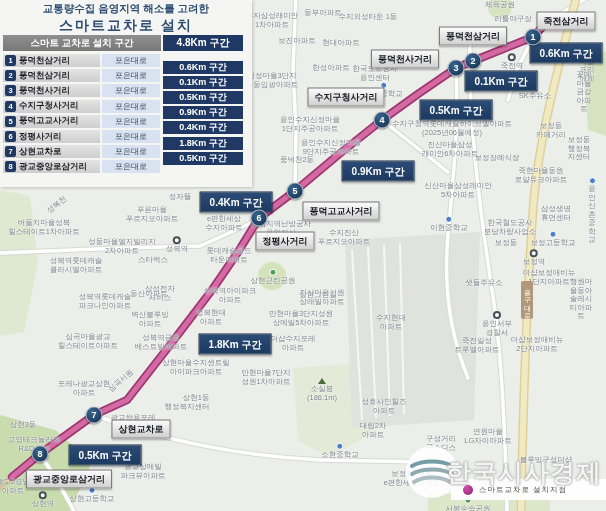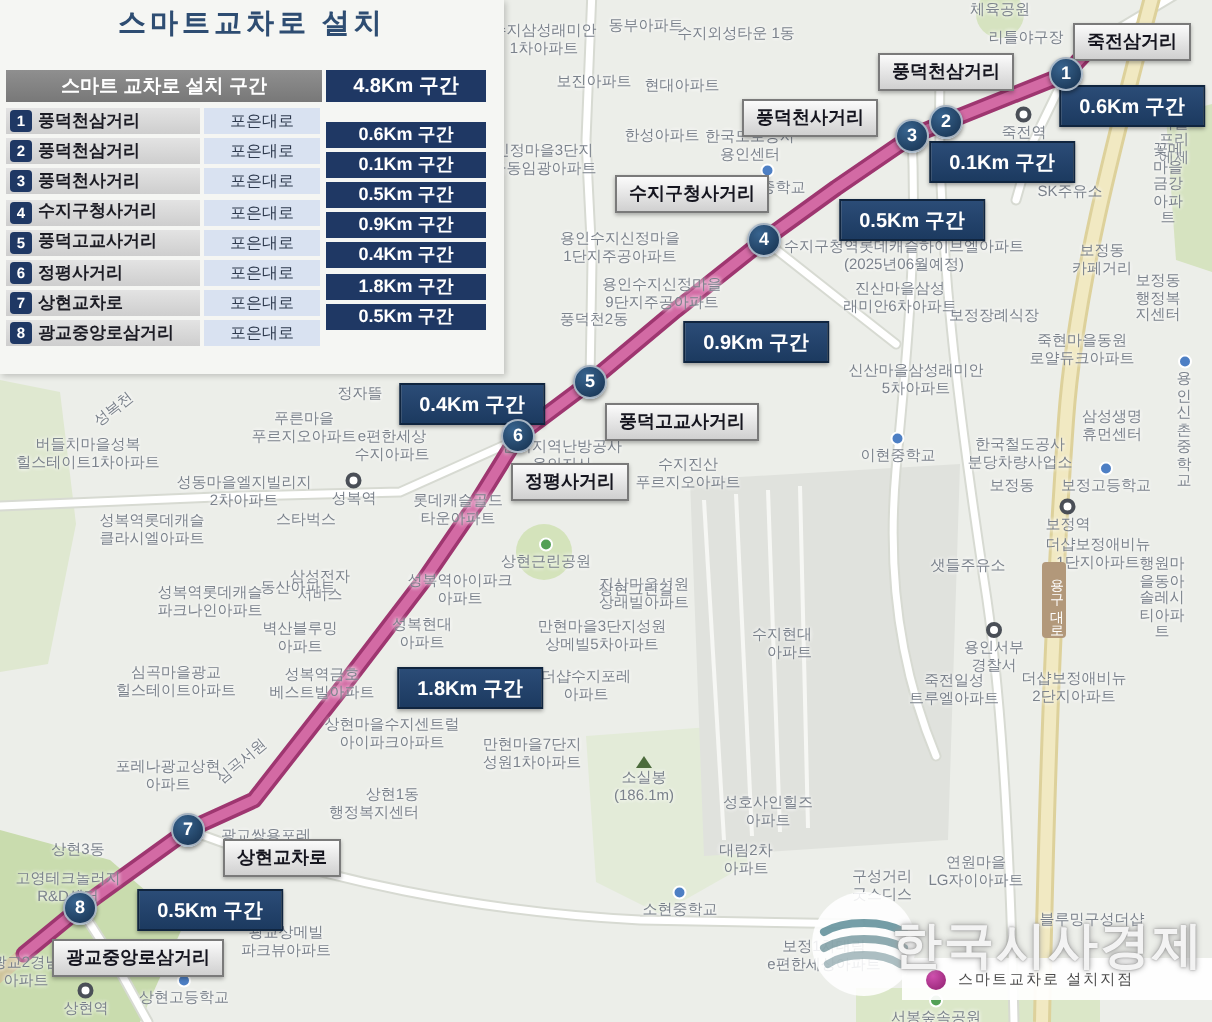--- a/index.html
+++ b/index.html
@@ -153,21 +153,21 @@
       <div class="bglabel" style="left: 331px; top: 147px;"><span>용인수지신정마을
 9단지주공아파트</span></div>
       <div class="bglabel" style="left: 297px; top: 160px; align-items: flex-end;"><span>풍덕천2동</span></div>
       <div class="bglabel" style="left: 541px; top: 175px;"><span>죽현마을동원
 로얄듀크아파트</span></div>
       <div class="bglabel" style="left: 458px; top: 190px;"><span>신산마을삼성래미안
 5차아파트</span></div>
       <div class="bglabel" style="left: 449px; top: 224px;"><span class="poi school"></span><span>이현중학교</span></div>
       <div class="bglabel" style="left: 344px; top: 237px;"><span>수지진산
 푸르지오아파트</span></div>
-      <div class="bglabel" style="left: 196px; top: 223px; align-items: flex-end;"><span>e편한세상
+      <div class="bglabel" style="left: 224px; top: 223px; align-items: flex-end;"><span>e편한세상
 수지아파트</span></div>
       <div class="bglabel" style="left: 281px; top: 228px;"><span>한국지역난방공사
 용인지사</span></div>
       <div class="bglabel" style="left: 556px; top: 213px;"><span>삼성생명
 휴먼센터</span></div>
       <div class="bglabel" style="left: 592px; top: 211px;"><span class="poi school"></span><span>용인신촌
 중학교</span></div>
       <div class="bglabel" style="left: 510px; top: 227px;"><span>한국철도공사
 분당차량사업소</span></div>
       <div class="bglabel" style="left: 506px; top: 243px;"><span>보정동</span></div>
@@ -177,21 +177,21 @@
 1단지아파트</span></div>
       <div class="bglabel" style="left: 581px; top: 299px;"><span>행원마을동아
 솔레시티아파트</span></div>
       <div class="bglabel" style="left: 484px; top: 283px;"><span>샛들주유소</span></div>
       <div class="bglabel" style="left: 497px; top: 324px;"><span class="poi station"></span><span>용인서부
 경찰서</span></div>
       <div class="bglabel" style="left: 477px; top: 345px;"><span>죽전일성
 트루엘아파트</span></div>
       <div class="bglabel" style="left: 537px; top: 344px;"><span>더샵보정애비뉴
 2단지아파트</span></div>
-      <div class="bglabel" style="left: 391px; top: 322px; text-align: right;"><span>수지현대
+      <div class="bglabel" style="left: 391px; top: 322px;"><span>수지현대
 아파트</span></div>
       <div class="bglabel" style="left: 180px; top: 197px;"><span>정자뜰</span></div>
       <div class="bglabel" style="left: 152px; top: 214px;"><span>푸른마을
 푸르지오아파트</span></div>
       <div class="bglabel" style="left: 44px; top: 227px;"><span>버들치마을성복
 힐스테이트1차아파트</span></div>
       <div class="bglabel" style="left: 122px; top: 246px;"><span>성동마을엘지빌리지
 2차아파트</span></div>
       <div class="bglabel" style="left: 177px; top: 245px;"><span class="poi station"></span><span>성복역</span></div>
       <div class="bglabel" style="left: 153px; top: 260px;"><span>스타벅스</span></div>
@@ -225,21 +225,21 @@
       <div class="bglabel" style="left: 196px; top: 367px;"><span>상현마을수지센트럴
 아이파크아파트</span></div>
       <div class="bglabel" style="left: 88px; top: 341px;"><span>심곡마을광교
 힐스테이트아파트</span></div>
       <div class="bglabel" style="left: 84px; top: 388px;"><span>포레나광교상현
 아파트</span></div>
       <div class="bglabel" style="left: 121px; top: 381px; transform: translate(-50%, -50%) rotate(-40deg);"><span>심곡서원</span></div>
       <div class="bglabel" style="left: 187px; top: 402px; text-align: right;"><span>상현1동
 행정복지센터</span></div>
       <div class="bglabel" style="left: 133px; top: 418px;"><span>광교쌍용포레</span></div>
-      <div class="bglabel" style="left: 39px; top: 425px;"><span>상현3동</span></div>
+      <div class="bglabel" style="left: 23px; top: 425px;"><span>상현3동</span></div>
       <div class="bglabel" style="left: 34px; top: 444px;"><span>고영테크놀러지
 R&amp;D센터</span></div>
       <div class="bglabel" style="left: 143px; top: 471px;"><span>광교상메빌
 파크뷰아파트</span></div>
       <div class="bglabel" style="left: 43px; top: 500px;"><span class="poi station"></span><span>상현역</span></div>
       <div class="bglabel" style="left: 92px; top: 495px;"><span class="poi school"></span><span>상현고등학교</span></div>
       <div class="bglabel" style="left: 322px; top: 390px;"><span class="poi peak"></span><span>소실봉
 (186.1m)</span></div>
       <div class="bglabel" style="left: 384px; top: 406px;"><span>성호사인힐즈
 아파트</span></div>
@@ -280,20 +280,21 @@
       <div class="kmbadge" style="left: 501px; top: 81px;">0.1Km 구간</div>
       <div class="kmbadge" style="left: 456px; top: 110px;">0.5Km 구간</div>
       <div class="kmbadge" style="left: 378px; top: 171px;">0.9Km 구간</div>
       <div class="kmbadge" style="left: 236px; top: 202px;">0.4Km 구간</div>
       <div class="kmbadge" style="left: 235px; top: 344px;">1.8Km 구간</div>
       <div class="kmbadge" style="left: 105px; top: 455px;">0.5Km 구간</div>
     </div>
 
   <div id="panel">
     <div id="title">
+      <div class="t1">교통량수집 음영지역 해소를 고려한</div>
       <div class="t2">스마트교차로  설치</div>
     </div>
     <div id="hleft" class="hcell">스마트 교차로 설치 구간</div>
     <div id="hright" class="hcell">4.8Km 구간</div>
     <div id="rows-host">
         <div class="trow-name" style="top: 54px;">
           <span class="no">1</span>
           <span>풍덕천삼거리</span>
         </div>
         <div class="trow-road" style="top: 54px;">포은대로</div>

